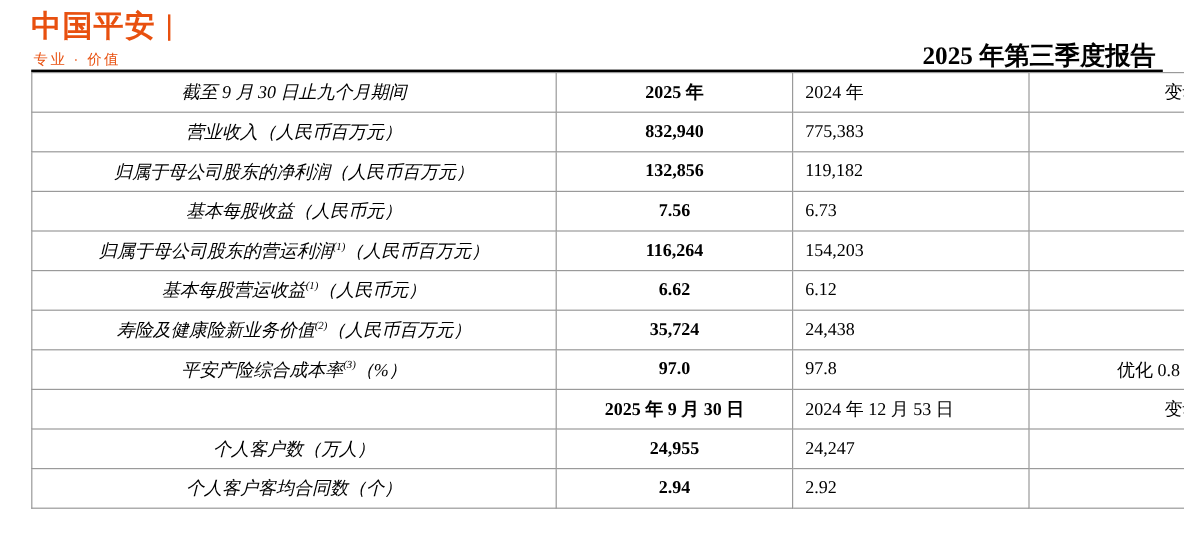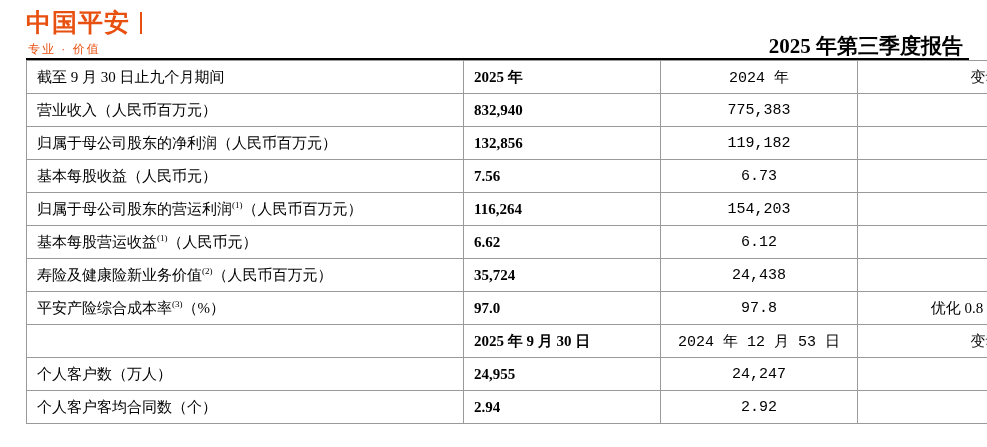--- a/index.html
+++ b/index.html
@@ -100,23 +100,23 @@
     table-layout: fixed;
     font-size: 15px;
   }
   table.report td {
     border: 1px solid #9a9a9a;
     padding: 5px 10px;
     height: 22px;
     vertical-align: middle;
     white-space: nowrap;
   }
-  .col-label  { width: 416px; text-align: left; }
-  .col-cur    { width: 176px; font-weight: bold; }
-  .col-prev   { width: 176px; text-align: center; font-family: Liberation Mono, monospace; }
+  .col-label  { width: 416px; text-align: center; font-style: italic; }
+  .col-cur    { width: 176px; text-align: center; font-weight: bold; }
+  .col-prev   { width: 176px; text-align: left; }
   .col-chg    { width: 175px; text-align: right; padding-right: 14px; }
 
   .hdr td { font-size: 15px; }
   .hdr .col-label { font-weight: normal; }
   .hdr .col-cur { font-weight: bold; }
   .hdr .col-prev { font-weight: normal; }
   .hdr .col-chg { text-align: right; padding-right: 14px; }
   sup {
     font-size: 9px;
     vertical-align: super;

